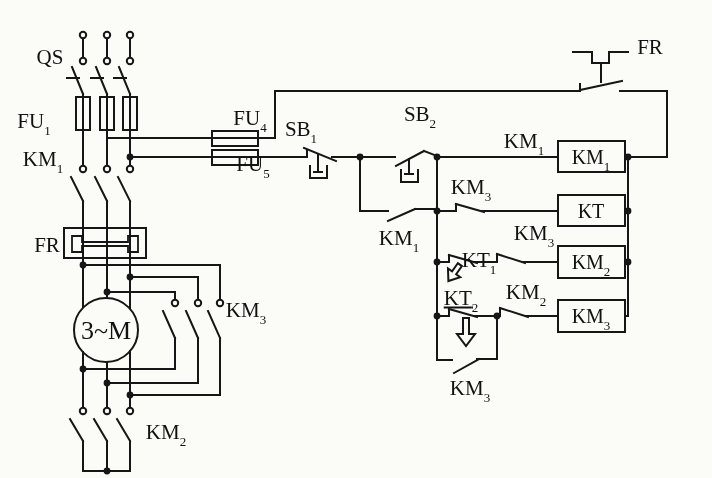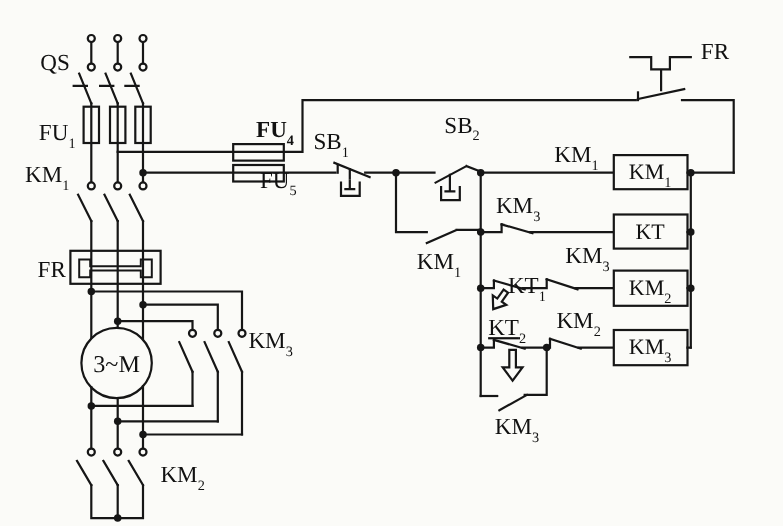--- a/index.html
+++ b/index.html
@@ -208,27 +208,27 @@
       <circle cx="83" cy="369" r="3.4"></circle>
       <circle cx="107" cy="383" r="3.4"></circle>
       <circle cx="130" cy="395" r="3.4"></circle>
       <circle cx="107" cy="471" r="3.4"></circle>
     </g>
   </g>
 </svg>
 
 <div class="labels">
       <span class="lbl" style="left: 50px; top: 57px;">QS</span>
-      <span class="lbl" style="left: 52px; top: 121px;">FU<sub>1</sub></span>
+      <span class="lbl" style="left: 34px; top: 121px;">FU<sub>1</sub></span>
       <span class="lbl" style="left: 43px; top: 159px;">KM<sub>1</sub></span>
       <span class="lbl" style="left: 47px; top: 245px;">FR</span>
-      <span class="lbl" style="left: 106px; top: 331px; font-size: 22px;">3~M</span>
+      <span class="lbl" style="left: 106px; top: 331px; font-size: 26px;">3~M</span>
       <span class="lbl" style="left: 246px; top: 310px;">KM<sub>3</sub></span>
       <span class="lbl" style="left: 166px; top: 432px;">KM<sub>2</sub></span>
-      <span class="lbl" style="left: 250px; top: 118px; font-weight: bold;">FU<sub>4</sub></span>
+      <span class="lbl" style="left: 250px; top: 118px;">FU<sub>4</sub></span>
       <span class="lbl" style="left: 253px; top: 164px;">FU<sub>5</sub></span>
       <span class="lbl" style="left: 301px; top: 129px;">SB<sub>1</sub></span>
       <span class="lbl" style="left: 420px; top: 114px;">SB<sub>2</sub></span>
       <span class="lbl" style="left: 399px; top: 238px;">KM<sub>1</sub></span>
       <span class="lbl" style="left: 471px; top: 187px;">KM<sub>3</sub></span>
       <span class="lbl" style="left: 479px; top: 260px;">KT<sub>1</sub></span>
       <span class="lbl" style="left: 534px; top: 233px;">KM<sub>3</sub></span>
       <span class="lbl" style="left: 461px; top: 298px; text-decoration: underline;">KT<sub>2</sub></span>
       <span class="lbl" style="left: 526px; top: 292px;">KM<sub>2</sub></span>
       <span class="lbl" style="left: 470px; top: 388px;">KM<sub>3</sub></span>

